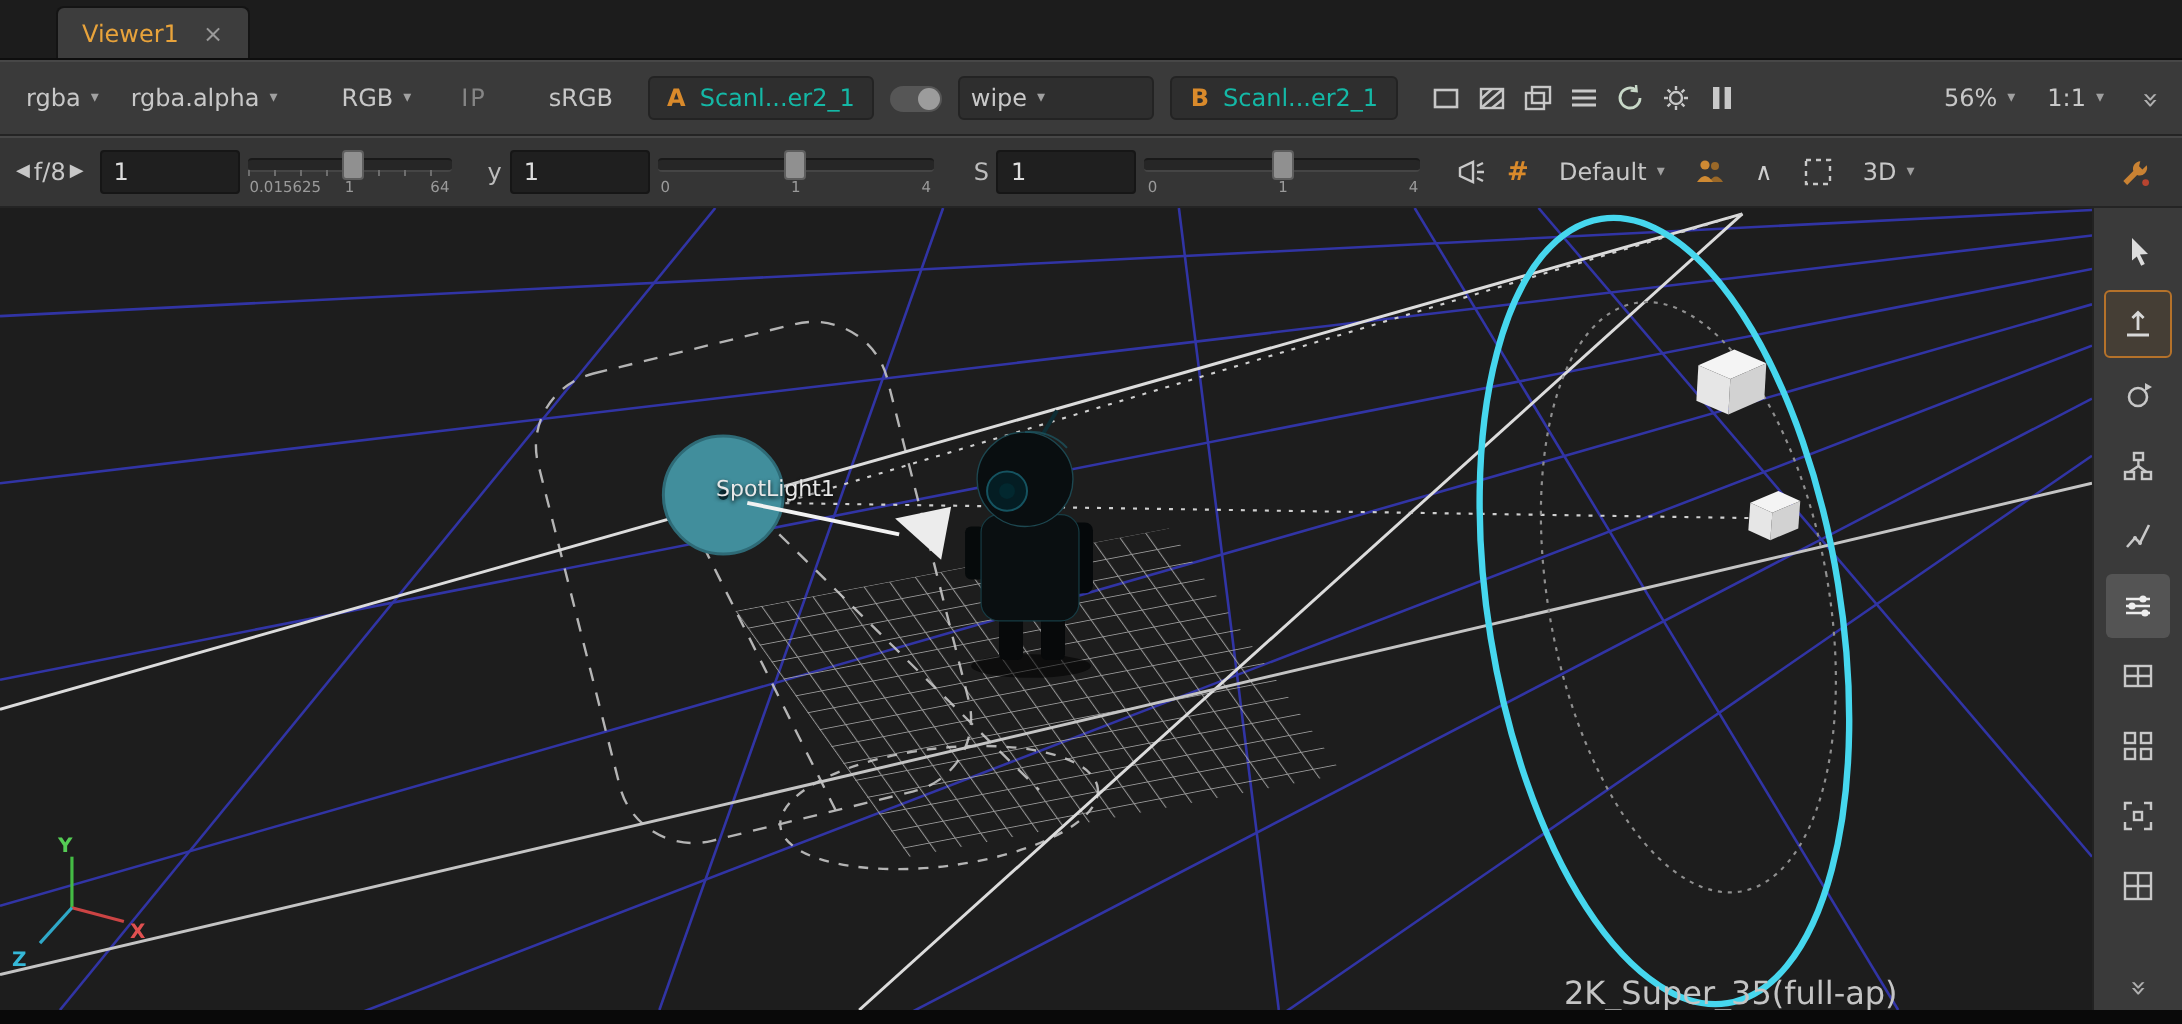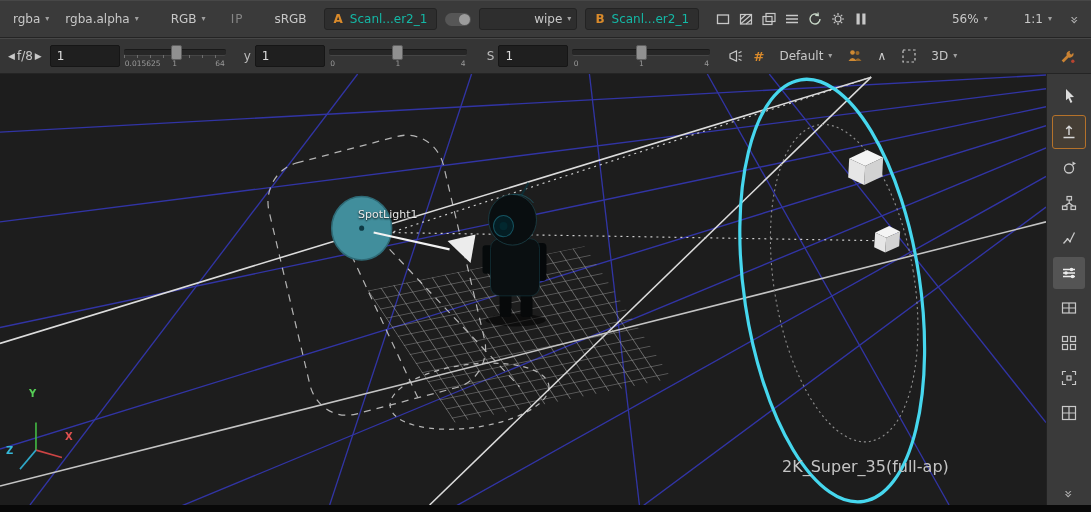--- a/index.html
+++ b/index.html
@@ -66,20 +66,26 @@
   .tool.active{background:#545454}
   .sidebar .chevrons{margin-top:auto}
 
   .bottomstrip{height:7px;background:#090909;flex:none}
 </style>
 </head>
 <body>
 
 <div class="window">
 
+  <div class="tabbar">
+    <div class="tab">
+      <span class="tab-label">Viewer1</span>
+      <span class="tab-close">×</span>
+    </div>
+  </div>
 
   <div class="toolbar toolbar1">
     <div class="dd">
       <span>rgba</span>
       <span class="caret">▾</span>
     </div>
     <div class="dd" style="margin-left:6px">
       <span>rgba.alpha</span>
       <span class="caret">▾</span>
     </div>
@@ -89,21 +95,21 @@
     </div>
     <div class="btn ip" style="margin-left:14px">IP</div>
     <div class="dd" style="margin-left:20px">
       <span>sRGB</span>
     </div>
     <div class="ab-field" style="margin-left:12px">
       <span class="ab-letter">A</span>
       <span class="ab-value">Scanl...er2_1</span>
     </div>
     <div class="toggle" style="margin-left:8px"></div>
-    <div class="dd field" style="margin-left:8px;min-width:86px;justify-content:flex-end">
+    <div class="dd field" style="margin-left:8px;min-width:86px;justify-content:flex-start">
       <span>wipe</span>
       <span class="caret">▾</span>
     </div>
     <div class="ab-field" style="margin-left:8px">
       <span class="ab-letter">B</span>
       <span class="ab-value">Scanl...er2_1</span>
     </div>
 
     <div class="icon-btn" style="margin-left:12px">
       <svg width="16" height="16" viewBox="0 0 16 16">
@@ -143,21 +149,21 @@
       <svg width="16" height="16" viewBox="0 0 16 16">
           <rect x="3.5" y="2.5" width="3.2" height="11" fill="#c8c8c8"></rect>
           <rect x="9.3" y="2.5" width="3.2" height="11" fill="#c8c8c8"></rect>
         </svg>
     </div>
 
     <div class="dd" style="margin-left:auto">
       <span>56%</span>
       <span class="caret">▾</span>
     </div>
-    <div class="dd" style="margin-left:26px">
+    <div class="dd" style="margin-left:6px">
       <span>1:1</span>
       <span class="caret">▾</span>
     </div>
     <div class="chevrons" style="margin-left:10px">»</div>
   </div>
 
   <div class="toolbar toolbar2">
     <div class="btn" style="padding:3px 2px;font-size:9px">◀</div>
     <span>f/8</span>
     <div class="btn" style="padding:3px 2px;font-size:9px">▶</div>

